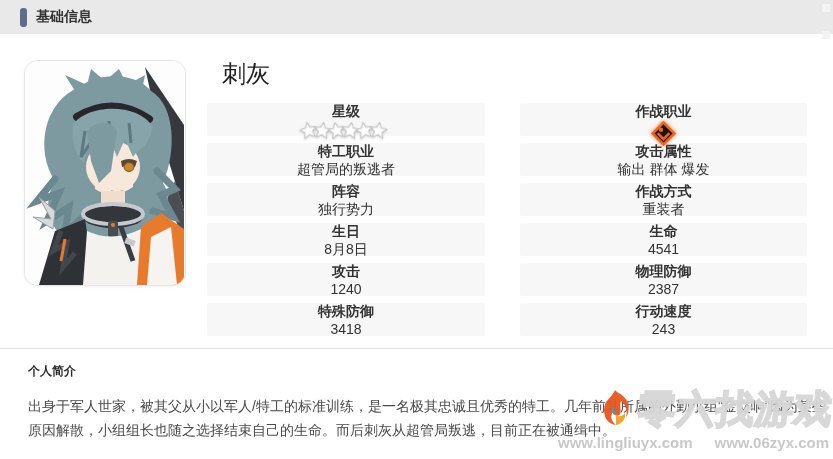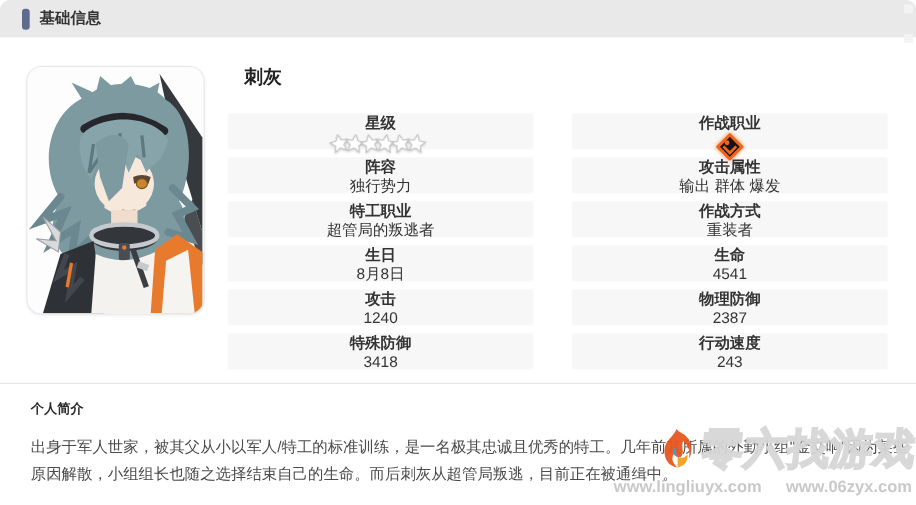--- a/index.html
+++ b/index.html
@@ -1,35 +1,35 @@
 <!DOCTYPE html>
 <html><head>
 <meta charset="utf-8">
 <style>
   html,body{margin:0;padding:0;background:#fff;}
   .page{position:relative;width:833px;height:459px;background:#ffffff;overflow:hidden;
-        font-family:"Liberation Sans","DejaVu Sans",sans-serif;color:#333;border-radius:9px;}
+        font-family:"Liberation Sans","DejaVu Sans",sans-serif;color:#333;}
 
   
   .sec-header{position:absolute;left:0;top:0;width:833px;height:34px;background:#e9e9e9;
               display:flex;align-items:center;}
   .sec-bar{display:inline-block;width:7px;height:19px;border-radius:3px;background:#5e6b8e;
            margin-left:20px;}
   .sec-title{font-size:14px;font-weight:bold;color:#333;margin:0 0 0 9px;}
   .deco-sq{position:absolute;width:8px;height:8px;background:#f3f3f3;}
   .sq1{right:3px;top:4px;} .sq2{right:3px;top:31px;}
 
   
   .portrait{position:absolute;left:24px;top:60px;width:160px;height:224px;background:#fff;
             border:1px solid #e6e6e6;border-radius:14px;overflow:hidden;
             box-shadow:0 1px 3px rgba(0,0,0,.06);}
   .portrait svg{display:block;}
 
   
-  .char-name{position:absolute;left:222px;top:58px;font-size:17px;font-weight:bold;
+  .char-name{position:absolute;left:222px;top:58px;font-size:24px;font-weight:normal;
              color:#222;margin:0;}
 
   
   .table{position:absolute;top:103px;}
   .table-left{left:207px;width:278px;}
   .table-right{left:520px;width:287px;}
   .row{display:flex;justify-content:space-between;align-items:center;height:33px;
        margin-bottom:7px;background:#f7f7f7;border-radius:2px;padding:0 15px;box-sizing:border-box;flex-direction:column;}
   .lbl{font-size:14px;font-weight:bold;color:#333;}
   .val{font-size:14px;color:#333;text-align:right;}
@@ -135,26 +135,26 @@
           </svg>
           <svg width="19" height="19" viewBox="0 0 20 20">
             <path d="M10 1.5 L12.6 7 L18.7 7.6 L14.1 11.6 L15.5 17.6 L10 14.4 L4.5 17.6 L5.9 11.6 L1.3 7.6 L7.4 7 Z" fill="#ffffff" stroke="#c5c5c5" stroke-width="1.2" stroke-linejoin="round"></path>
           </svg>
           <svg width="19" height="19" viewBox="0 0 20 20">
             <path d="M10 1.5 L12.6 7 L18.7 7.6 L14.1 11.6 L15.5 17.6 L10 14.4 L4.5 17.6 L5.9 11.6 L1.3 7.6 L7.4 7 Z" fill="#ffffff" stroke="#c5c5c5" stroke-width="1.2" stroke-linejoin="round"></path>
           </svg>
         </span>
       </div>
       <div class="row">
+        <span class="lbl">特工职业</span>
+        <span class="val">超管局的叛逃者</span>
+      </div>
+      <div class="row">
         <span class="lbl">阵容</span>
         <span class="val">独行势力</span>
-      </div>
-      <div class="row">
-        <span class="lbl">特工职业</span>
-        <span class="val">超管局的叛逃者</span>
       </div>
       <div class="row">
         <span class="lbl">生日</span>
         <span class="val">8月8日</span>
       </div>
       <div class="row">
         <span class="lbl">攻击</span>
         <span class="val">1240</span>
       </div>
       <div class="row">

